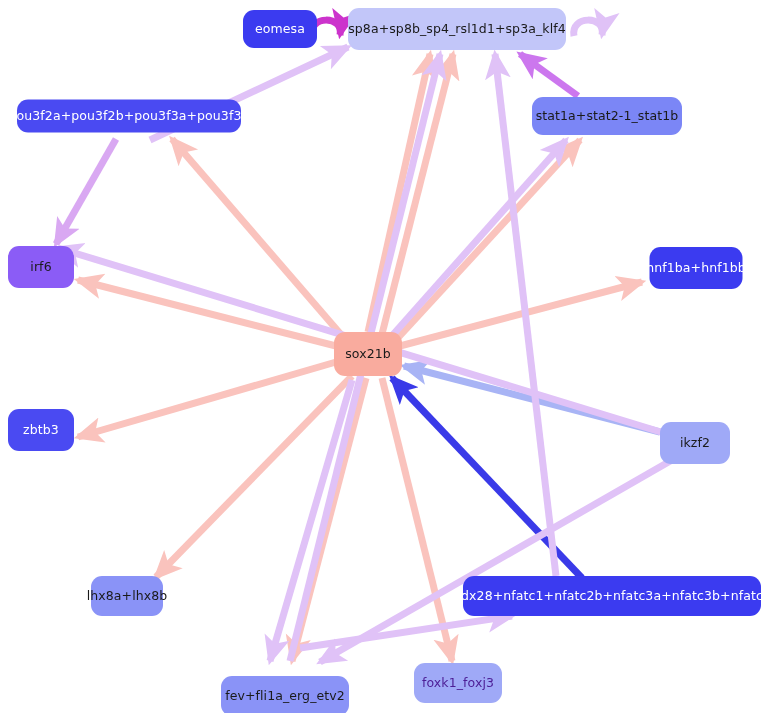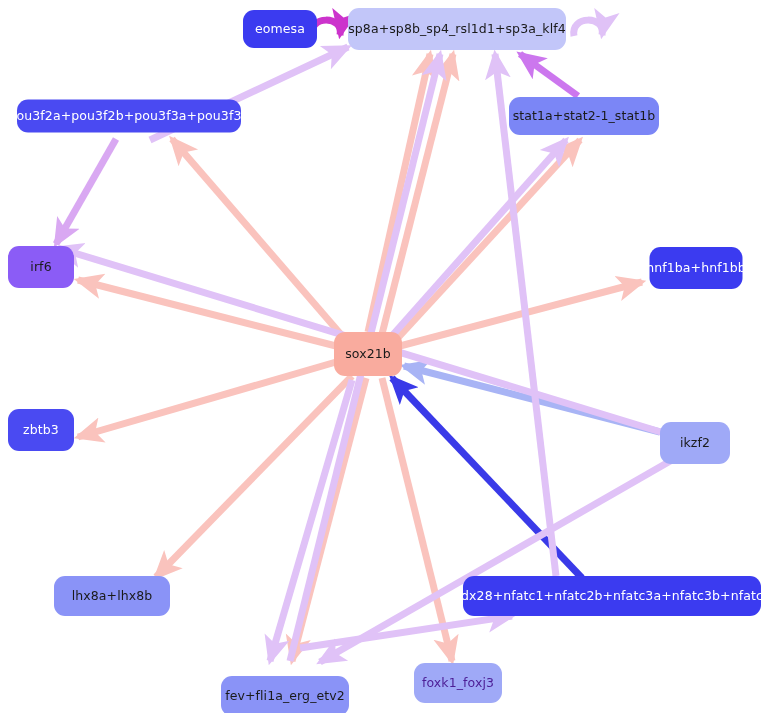--- a/index.html
+++ b/index.html
@@ -100,39 +100,39 @@
   <div id="node-layer">
       <div class="node" style="left: 280px; top: 29px; width: 74px; height: 38px; background: rgb(59, 59, 240); color: rgb(255, 255, 255);">
         <span>eomesa</span>
       </div>
       <div class="node" style="left: 457px; top: 29px; width: 218px; height: 42px; background: rgb(194, 198, 249); color: rgb(26, 26, 26);">
         <span>sp8a+sp8b_sp4_rsl1d1+sp3a_klf4</span>
       </div>
       <div class="node" style="left: 129px; top: 116px; width: 224px; height: 33px; background: rgb(74, 74, 242); color: rgb(255, 255, 255);">
         <span>pou3f2a+pou3f2b+pou3f3a+pou3f3b</span>
       </div>
-      <div class="node" style="left: 584px; top: 116px; width: 150px; height: 38px; background: rgb(123, 134, 246); color: rgb(26, 26, 26);">
+      <div class="node" style="left: 607px; top: 116px; width: 150px; height: 38px; background: rgb(123, 134, 246); color: rgb(26, 26, 26);">
         <span>stat1a+stat2-1_stat1b</span>
       </div>
       <div class="node" style="left: 41px; top: 267px; width: 66px; height: 42px; background: #8b5cf6; color: rgb(26, 26, 26);">
         <span>irf6</span>
       </div>
       <div class="node" style="left: 696px; top: 268px; width: 93px; height: 42px; background: rgb(59, 59, 240); color: rgb(255, 255, 255);">
         <span>hnf1ba+hnf1bb</span>
       </div>
       <div class="node" style="left: 368px; top: 354px; width: 68px; height: 44px; background: rgb(249, 171, 158); color: rgb(26, 26, 26);">
         <span>sox21b</span>
       </div>
       <div class="node" style="left: 41px; top: 430px; width: 66px; height: 42px; background: rgb(74, 74, 242); color: rgb(255, 255, 255);">
         <span>zbtb3</span>
       </div>
       <div class="node" style="left: 695px; top: 443px; width: 70px; height: 42px; background: rgb(159, 169, 247); color: rgb(26, 26, 26);">
         <span>ikzf2</span>
       </div>
-      <div class="node" style="left: 112px; top: 596px; width: 116px; height: 40px; background: rgb(138, 147, 247); color: rgb(26, 26, 26);">
+      <div class="node" style="left: 127px; top: 596px; width: 72px; height: 40px; background: rgb(138, 147, 247); color: rgb(26, 26, 26);">
         <span>lhx8a+lhx8b</span>
       </div>
       <div class="node" style="left: 612px; top: 596px; width: 298px; height: 40px; background: rgb(59, 59, 240); color: rgb(255, 255, 255);">
         <span>ddx28+nfatc1+nfatc2b+nfatc3a+nfatc3b+nfatc4</span>
       </div>
       <div class="node" style="left: 285px; top: 683px; width: 128px; height: 40px; background: rgb(138, 147, 247); color: rgb(26, 26, 26); margin-top: 13px;">
         <span>fev+fli1a_erg_etv2</span>
       </div>
       <div class="node" style="left: 458px; top: 683px; width: 88px; height: 40px; background: rgb(159, 169, 247); color: #4c1d95;">
         <span>foxk1_foxj3</span>

